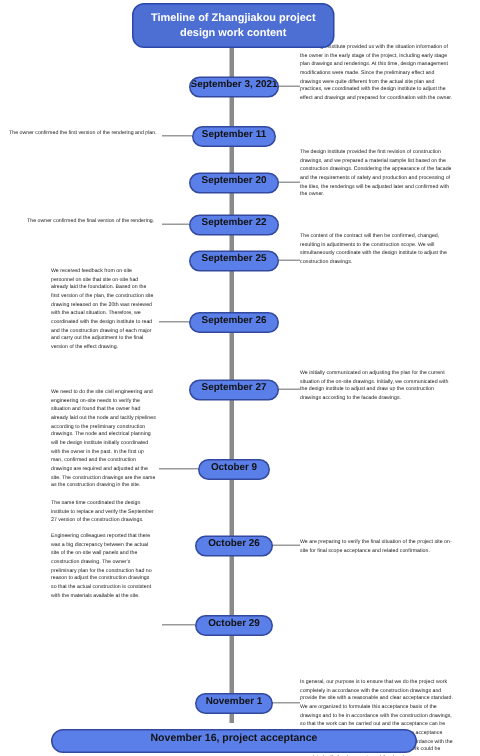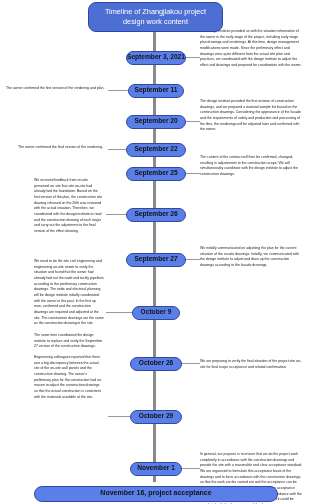--- a/index.html
+++ b/index.html
@@ -39,21 +39,21 @@
     left: 88px;
     top: 2px;
     width: 135px;
     padding: 4px 6px;
     box-sizing: border-box;
     background: #4d6fd4;
     border: 1px solid #2a47a8;
     border-radius: 8px;
     color: #ffffff;
     font-size: 7.3px;
-    font-weight: normal;
+    font-weight: bold;
     line-height: 1.35;
     text-align: center;
     z-index: 5;
   }
 
   
   .node {
     position: absolute;
     background: #5b7fe8;
     border: 1px solid #32499e;

